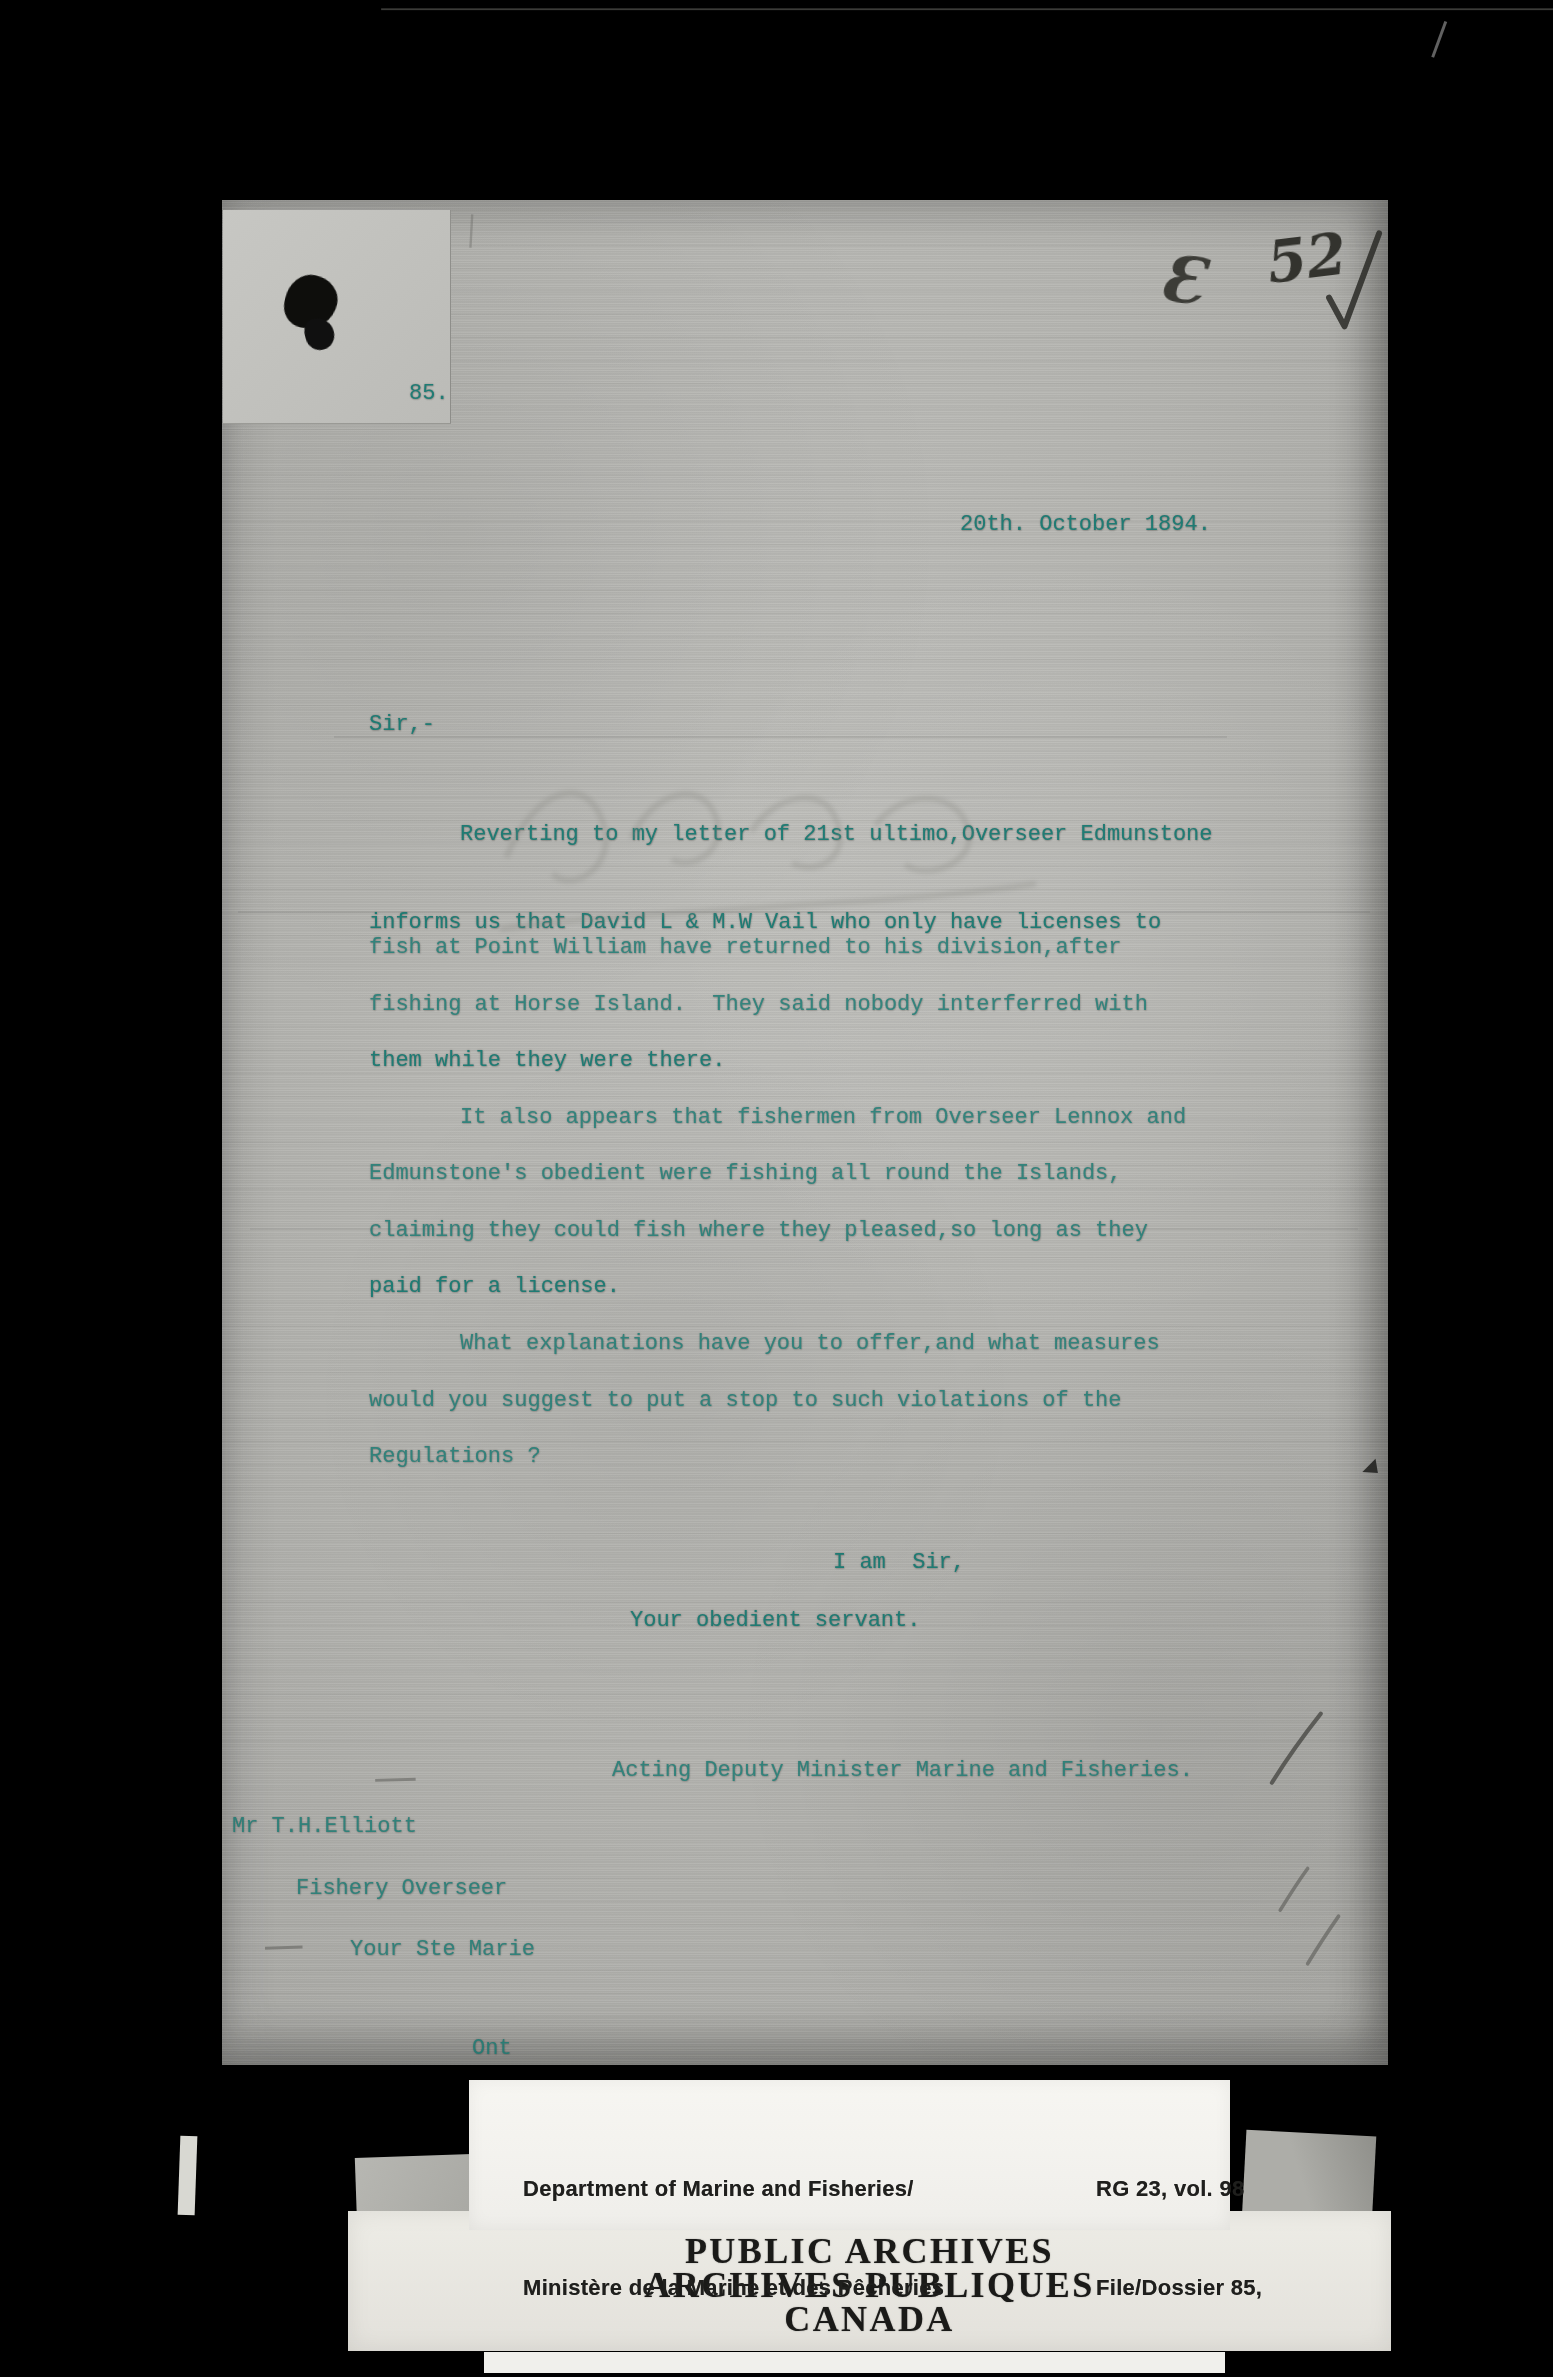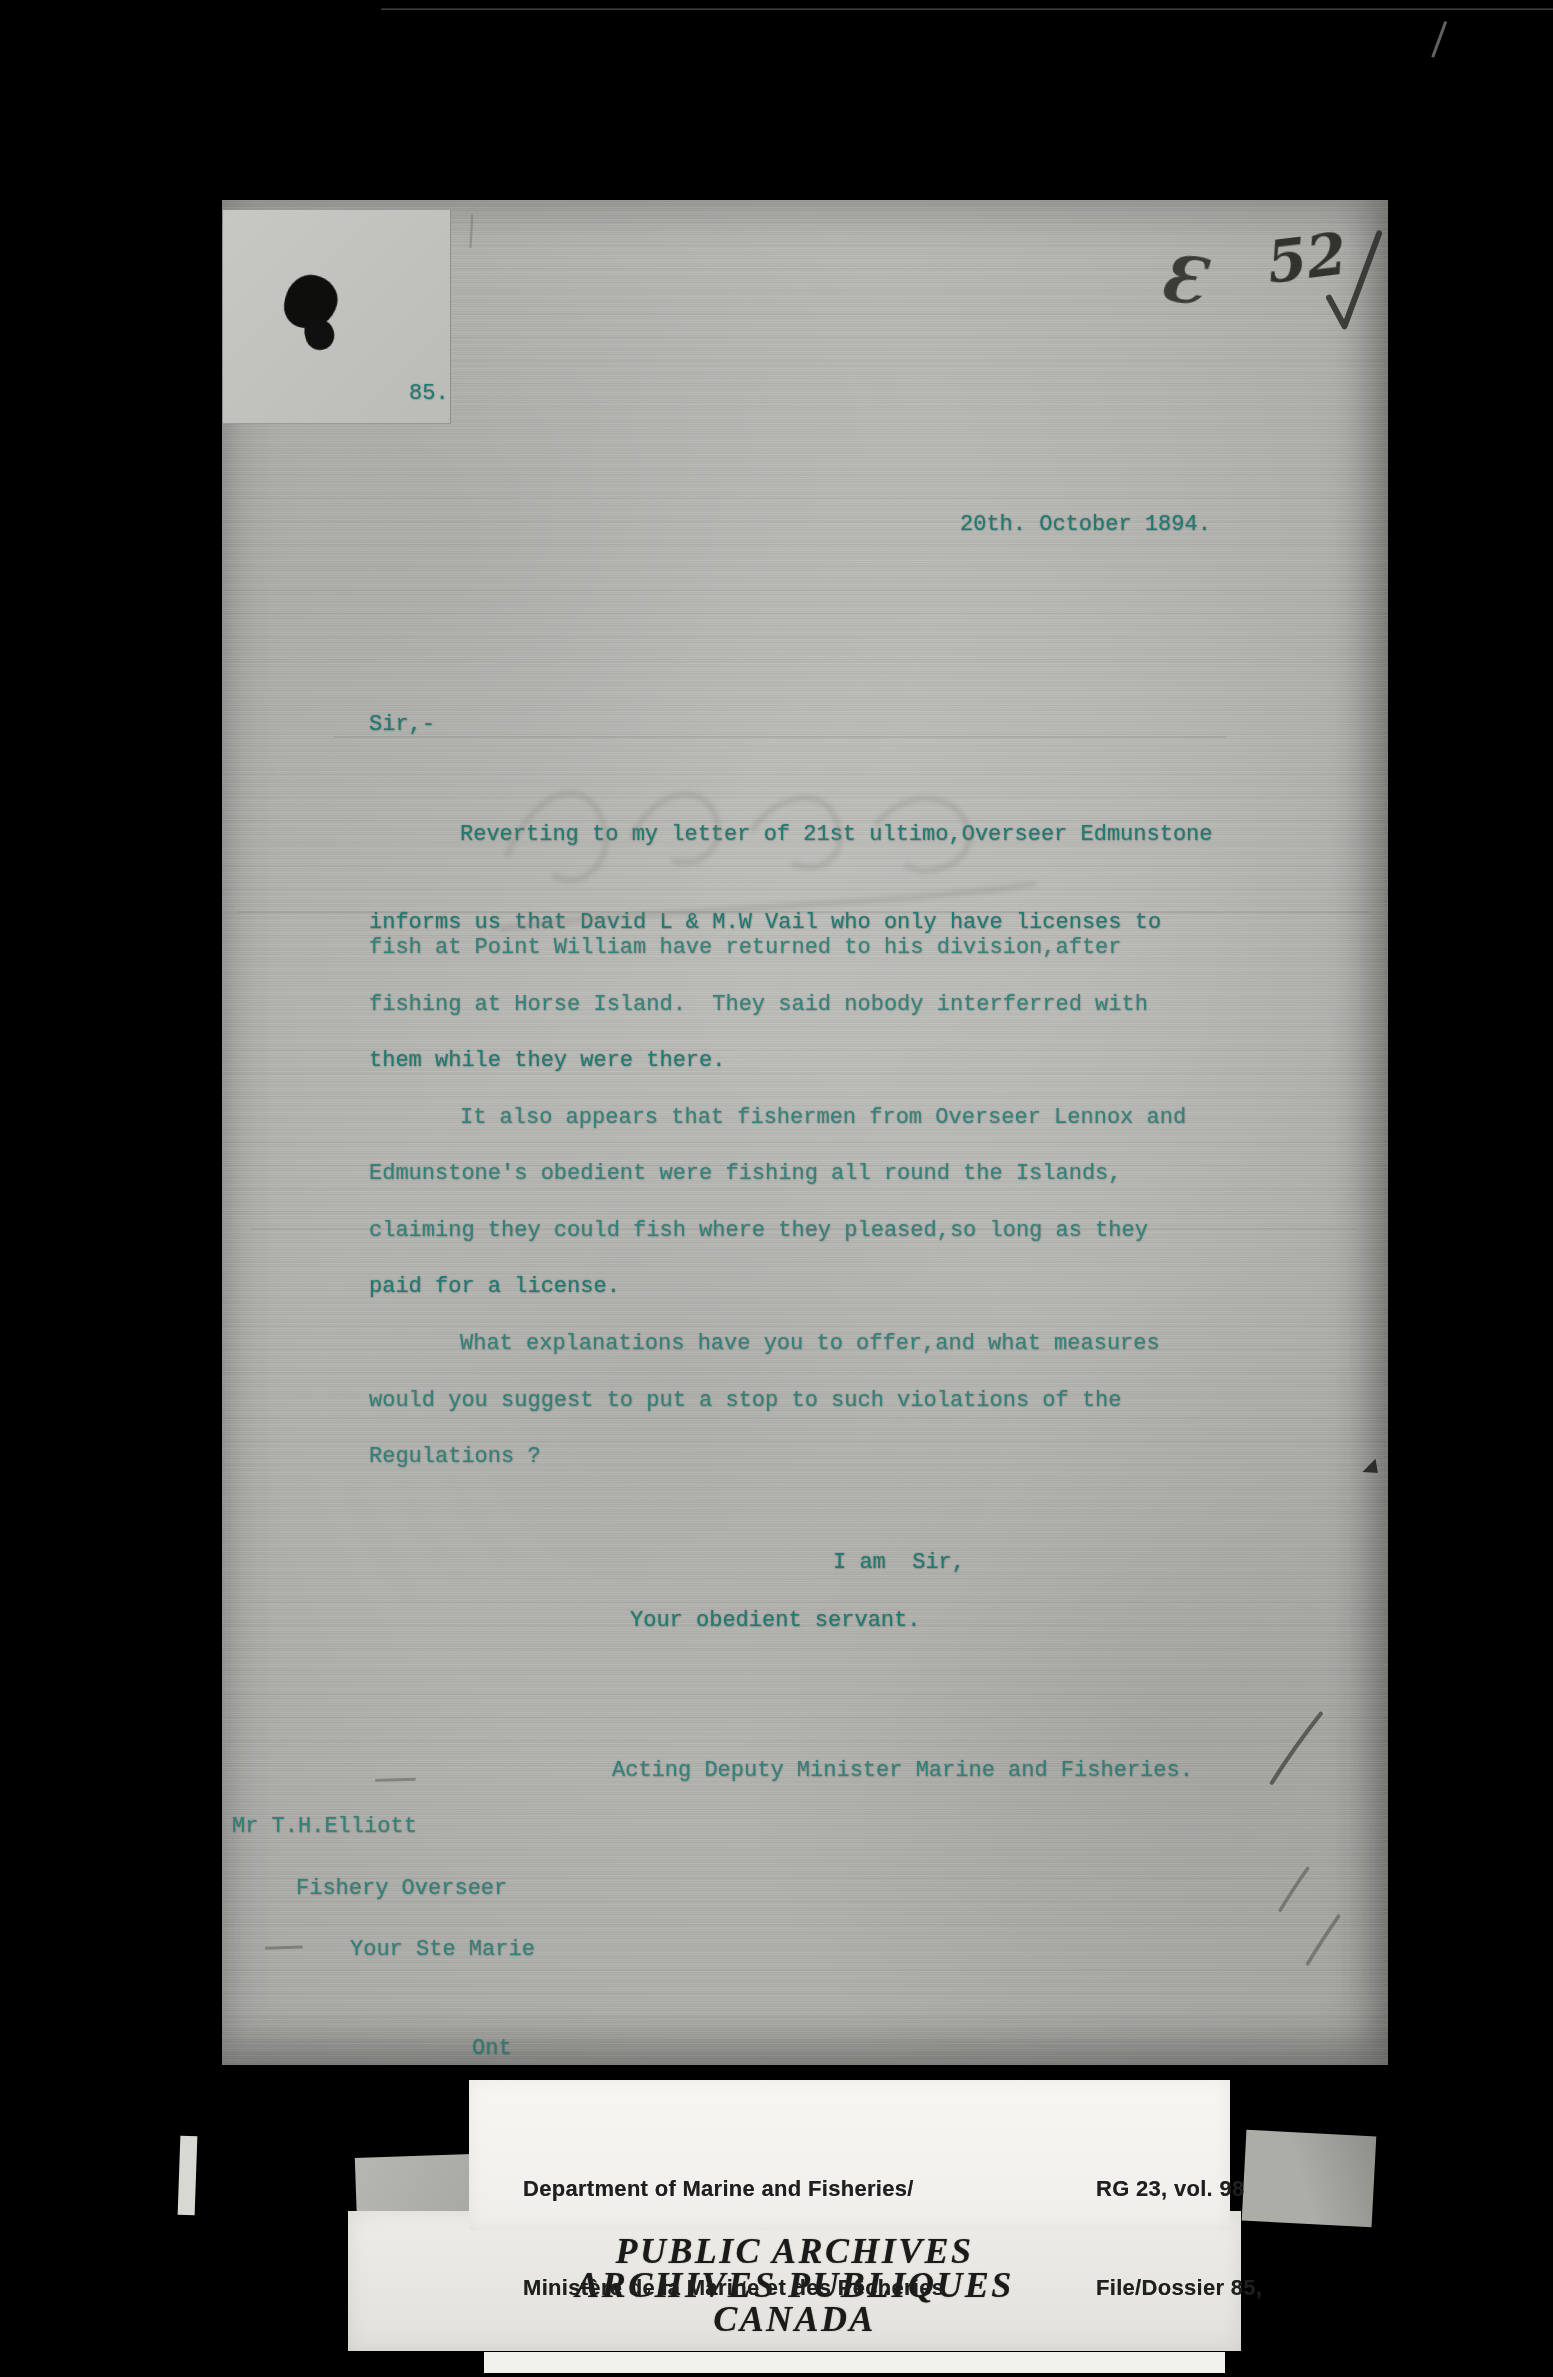--- a/index.html
+++ b/index.html
@@ -86,24 +86,24 @@
   }
   .label-ref .col-left  { position:absolute; left:54px;  top:26px; }
   .label-ref .col-right { position:absolute; left:627px; top:26px; }
   .label-ref div {
     font-family:"Liberation Sans", sans-serif;
     font-size:22px; font-weight:700; color:#1f1f1d;
     line-height:33px; letter-spacing:0.3px; white-space:pre;
     text-shadow:0 0 0.6px rgba(31,31,29,.6);
   }
   .label-stamp {
-    position:absolute; left:348px; top:2211px; width:893px; height:140px;
+    position:absolute; left:348px; top:2211px; width:1043px; height:140px;
     background:linear-gradient(180deg,#edece6,#e3e1db);
     box-shadow:inset 0 0 24px rgba(0,0,0,.08);
-    z-index:2; text-align:center;font-style:italic;
+    z-index:2; text-align:center;
   }
   .label-stamp div {
     font-family:"Liberation Serif", serif;
     font-weight:700; font-size:36px; color:#1a1a18;
     letter-spacing:2.4px; line-height:34px; margin-top:0;
     text-shadow:0 0 1.2px rgba(26,26,24,.5);
   }
   .label-stamp .pad { height:22.6px; }
   .strip3 {
     position:absolute; left:484px; top:2352px; width:741px; height:21.4px;

